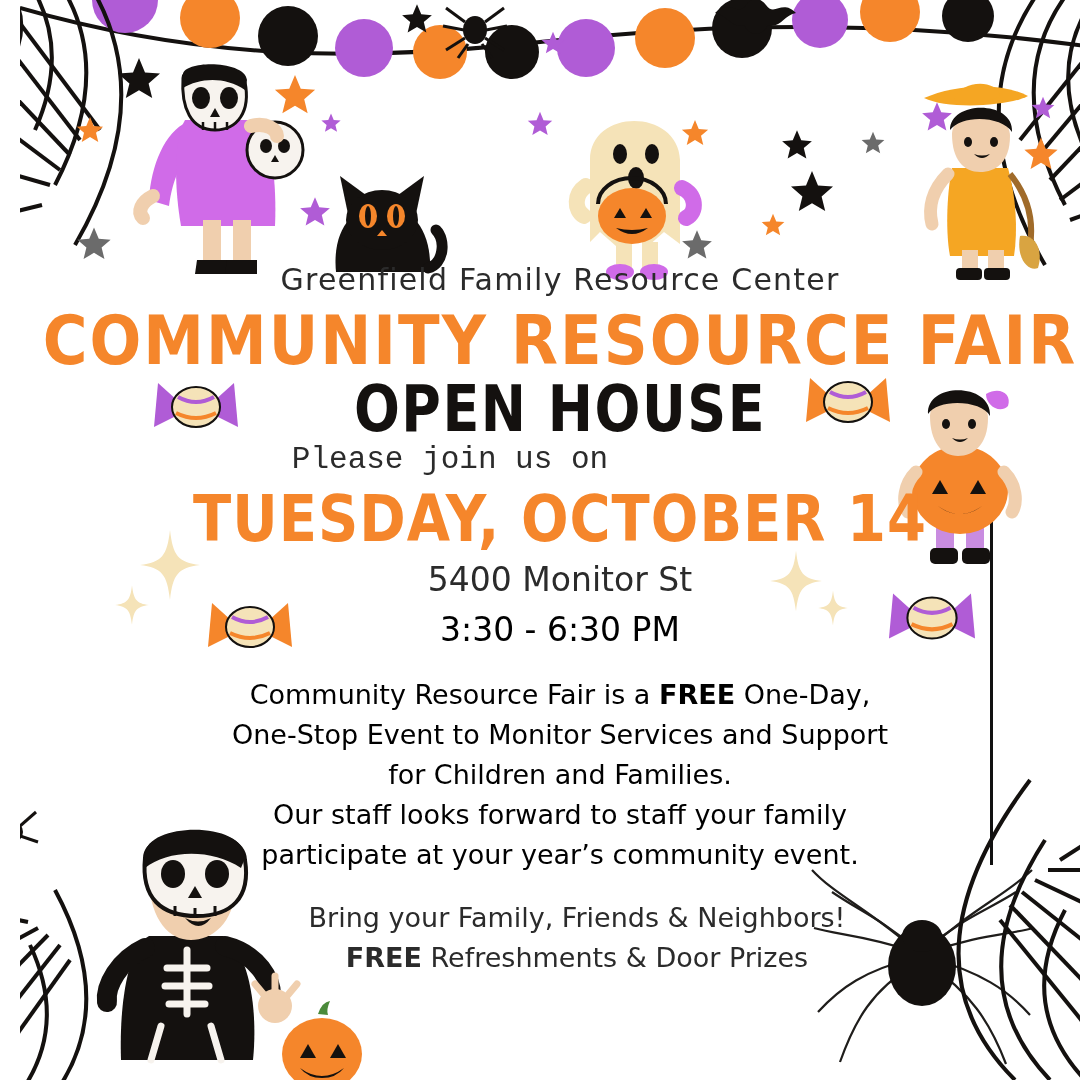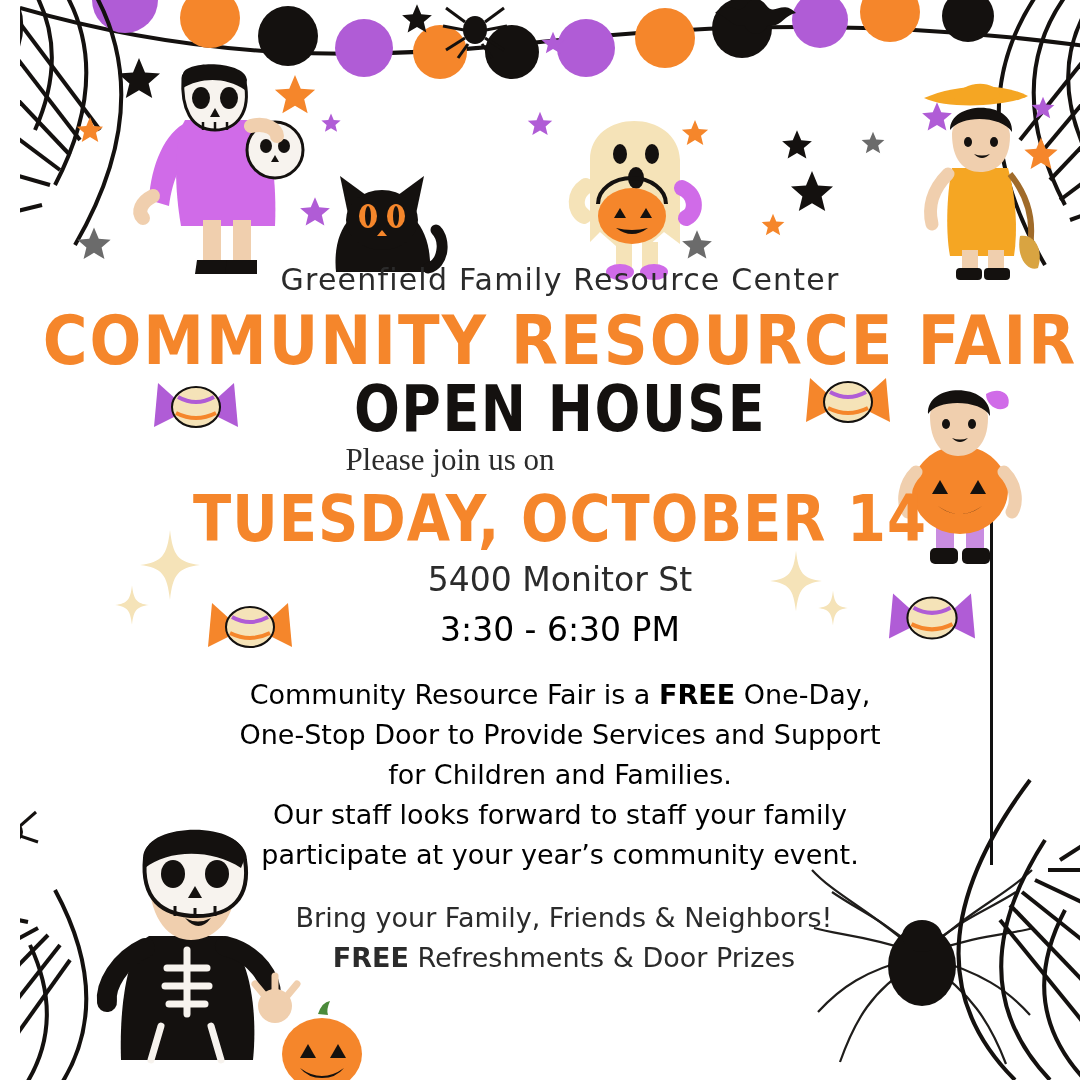--- a/index.html
+++ b/index.html
@@ -78,21 +78,21 @@
     text-transform: uppercase;
     transform: scaleY(1.18);
     transform-origin: top center;
   }
   .join-line {
     position: absolute;
     top: 442px; left: 0; width: 860px;
     text-align: center;
     font-size: 31px;
     color: #2b2b2b;
-    font-family: Liberation Serif, serif;
+    font-family: Liberation Mono, monospace;
   }
   .date-line {
     position: absolute;
     top: 482px; left: 0; width: 1080px;
     text-align: center;
     font-family: "DejaVu Sans", sans-serif;
     font-weight: bold;
     font-size: 56px;
     letter-spacing: 1px;
     color: #F5862B;
@@ -121,21 +121,21 @@
     top: 675px; left: 140px; width: 800px;
     text-align: center;
     font-size: 27px;
     line-height: 40px;
     color: #000000;
     font-family: "DejaVu Sans", sans-serif;
   }
   .body-block b { font-weight: bold; }
   .footer-block {
     position: absolute;
-    top: 898px; left: 144px; width: 800px;
+    top: 898px; left: 157px; width: 800px;
     text-align: center;
     font-size: 27px;
     line-height: 40px;
     color: #2b2b2b;
     font-family: "DejaVu Sans", sans-serif;
   }
   .footer-block b { font-weight: bold; }
 </style>
 </head>
 <body>
@@ -499,21 +499,21 @@
     <div class="subhead">OPEN HOUSE</div>
     <div class="join-line">Please join us on</div>
     <div class="date-line">TUESDAY, OCTOBER 14</div>
     <div class="address-line">5400 Monitor St</div>
     <div class="time-line">3:30 - 6:30 PM</div>
 
     <div class="body-block">
       <div>
         <span>Community Resource Fair is a </span><b>FREE</b><span> One-Day,</span>
       </div>
-      <div>One-Stop Door to Provide Services and Support</div>
+      <div>One-Stop Event to Monitor Services and Support</div>
       <div>for Children and Families.</div>
       <div>Our staff looks forward to staff your family</div>
       <div>participate at your year’s community event.</div>
     </div>
 
     <div class="footer-block">
       <div>Bring your Family, Friends &amp; Neighbors!</div>
       <div>
         <b>FREE</b><span> Refreshments &amp; Door Prizes</span>
       </div>

